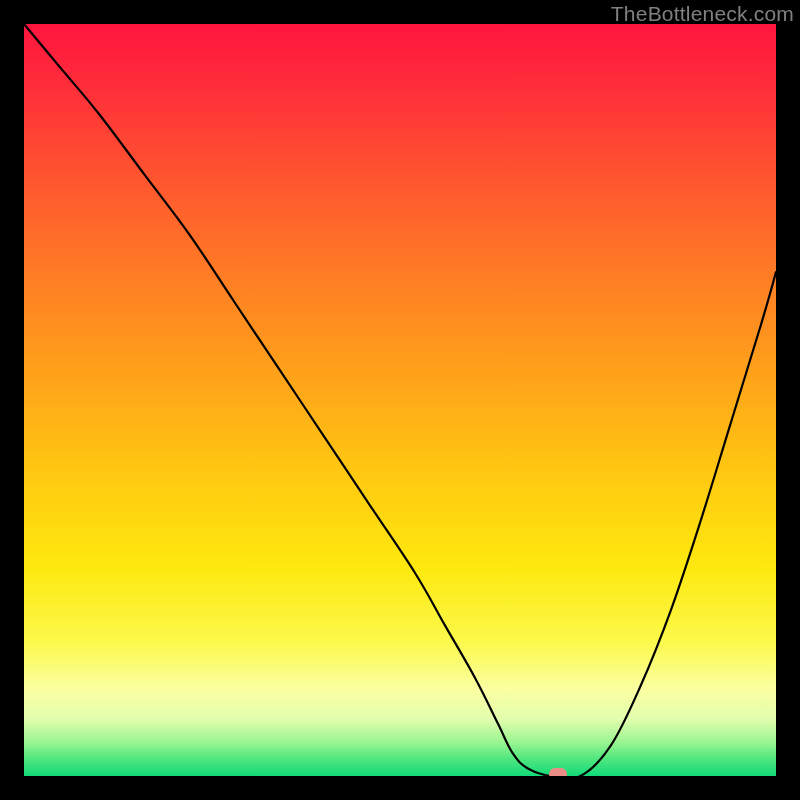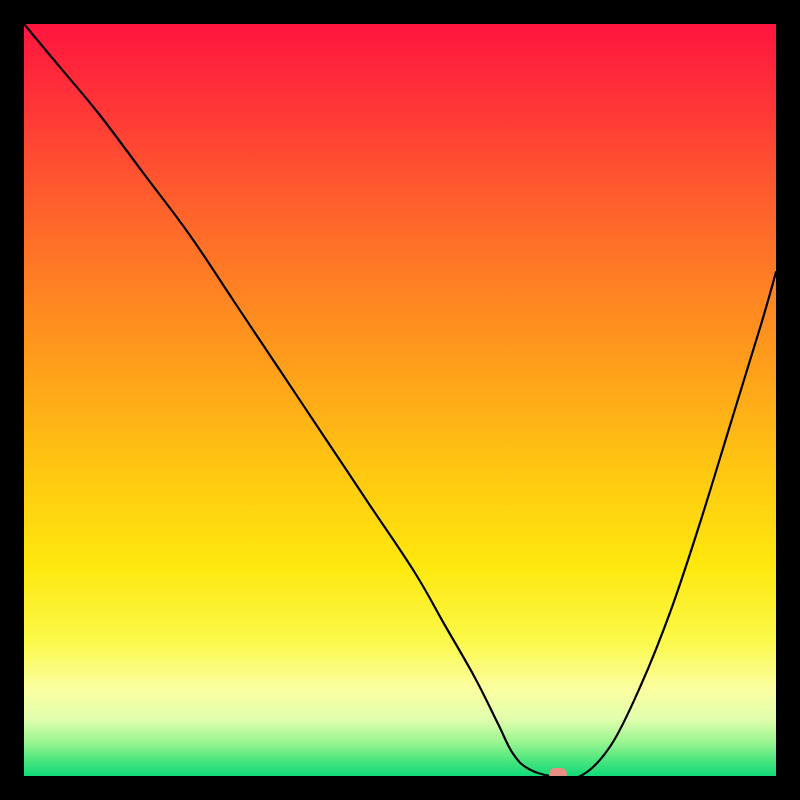--- a/index.html
+++ b/index.html
@@ -76,13 +76,14 @@
       <rect x="0" y="0" width="752" height="752" fill="url(#bg-grad)"></rect>
     </svg>
 
     <svg class="curve-svg" viewBox="0 0 752 752" preserveAspectRatio="none">
       <path id="curve-path" d="M 0.00 0.00 C 6.77 8.12, 24.06 28.88, 37.60 45.12 C 51.14 61.36, 60.31 71.29, 75.20 90.24 C 90.09 109.19, 104.08 128.74, 120.32 150.40 C 136.56 172.06, 149.20 187.55, 165.44 210.56 C 181.68 233.57, 194.32 253.88, 210.56 278.24 C 226.80 302.60, 239.44 321.56, 255.68 345.92 C 271.92 370.28, 284.56 389.24, 300.80 413.60 C 317.04 437.96, 329.68 456.92, 345.92 481.28 C 362.16 505.64, 377.50 527.30, 391.04 548.96 C 404.58 570.62, 410.29 582.65, 421.12 601.60 C 431.95 620.55, 441.72 636.64, 451.20 654.24 C 460.68 671.84, 466.99 685.82, 473.76 699.36 C 480.53 712.90, 483.39 721.32, 488.80 729.44 C 494.21 737.56, 497.07 740.42, 503.84 744.48 C 510.61 748.54, 516.92 750.65, 526.40 752.00 C 535.88 753.35, 545.65 757.41, 556.48 752.00 C 567.31 746.59, 575.73 738.16, 586.56 721.92 C 597.39 705.68, 605.81 686.12, 616.64 661.76 C 627.47 637.40, 635.89 616.34, 646.72 586.56 C 657.55 556.78, 665.97 530.16, 676.80 496.32 C 687.63 462.48, 696.05 433.75, 706.88 398.56 C 717.71 363.37, 728.84 327.87, 736.96 300.80 C 745.08 273.73, 749.29 257.64, 752.00 248.16" fill="none" stroke="#000000" stroke-width="2.2" stroke-linejoin="round" stroke-linecap="round"></path>
     </svg>
 
     <div class="marker" id="marker" style="left: 533.92px; top: 750px; background: rgb(234, 141, 134);"></div>
   </div>
 
+  <div class="watermark">TheBottleneck.com</div>
 </div>
 
 </body></html>

